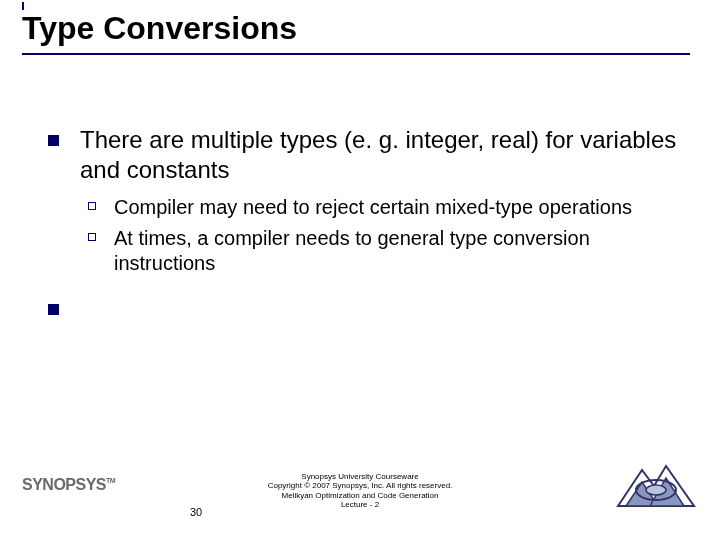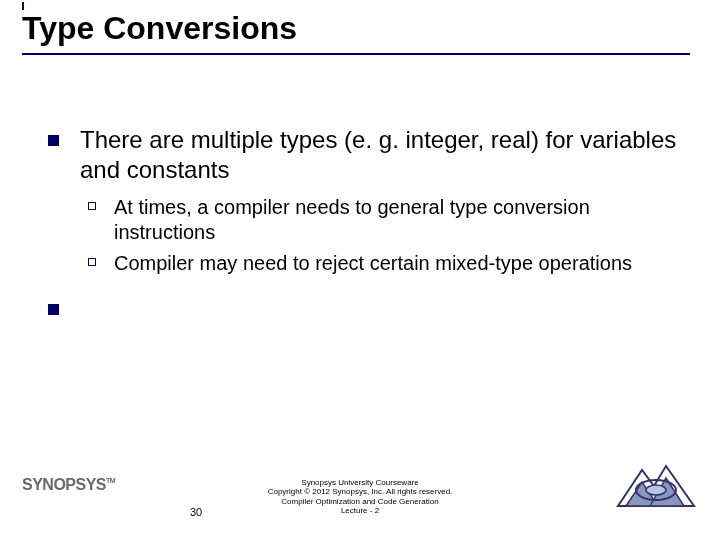--- a/index.html
+++ b/index.html
@@ -94,21 +94,21 @@
     position: absolute;
     left: 190px;
     bottom: 4px;
     font-size: 11px;
     color: #000;
   }
   .foot-text {
     position: absolute;
     left: 0;
     width: 720px;
-    bottom: 6px;
+    bottom: 12px;
     text-align: center;
     font-size: 8px;
     line-height: 1.2;
     color: #000;
   }
   .logo-left {
     position: absolute;
     left: 22px;
     bottom: 28px;
     font-size: 16px;
@@ -143,46 +143,46 @@
   </div>
 
   <div class="body">
     <ul class="level1">
       <li>
         <span class="bullet"></span>
         <span>There are multiple types (e. g. integer, real) for variables and constants</span>
         <ul class="level2">
           <li>
             <span class="bullet"></span>
-            <span>At times, a compiler needs to general type conversion instructions</span>
+            <span>Compiler may need to reject certain mixed-type operations</span>
           </li>
           <li>
             <span class="bullet"></span>
-            <span>Compiler may need to reject certain mixed-type operations</span>
+            <span>At times, a compiler needs to general type conversion instructions</span>
           </li>
         </ul>
       </li>
       <li>
         <span class="bullet"></span>
       </li>
     </ul>
   </div>
 
   <div class="footer">
 
     <div class="logo-left">
       <span>SYNOPSYS</span><span class="tm">TM</span>
     </div>
 
     <div class="slide-num">30</div>
 
     <div class="foot-text">
       <div>Synopsys University Courseware</div>
-      <div>Copyright © 2012 Synopsys, Inc. All rights reserved.</div>
-      <div>Compiler Optimization and Code Generation</div>
+      <div>Copyright © 2007 Synopsys, Inc. All rights reserved.</div>
+      <div>Melikyan Optimization and Code Generation</div>
       <div>Lecture - 2</div>
     </div>
 
     <svg class="logo-right" viewBox="0 0 84 48">
       <polygon points="4,44 28,8 40,24 52,4 80,44" fill="none" stroke="#333366" stroke-width="2"></polygon>
       <polygon points="12,44 28,20 44,44" fill="#8896c0" stroke="#333366" stroke-width="1.5"></polygon>
       <polygon points="36,44 52,16 70,44" fill="#8896c0" stroke="#333366" stroke-width="1.5"></polygon>
       <ellipse cx="42" cy="28" rx="20" ry="10" fill="none" stroke="#333366" stroke-width="2"></ellipse>
       <ellipse cx="42" cy="28" rx="10" ry="5" fill="#b8c4e0" stroke="#333366" stroke-width="1.5"></ellipse>
     </svg>

